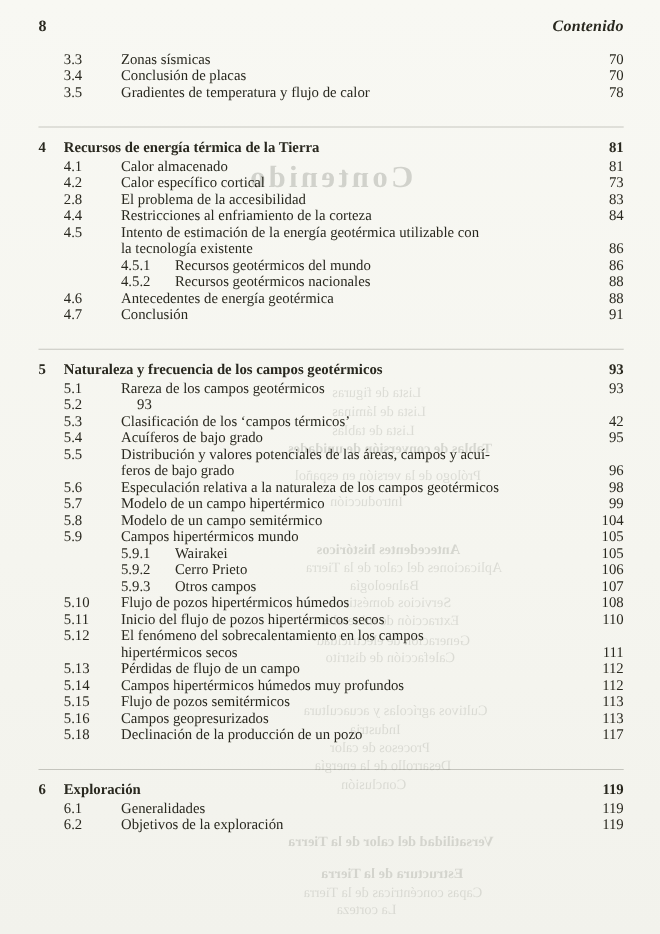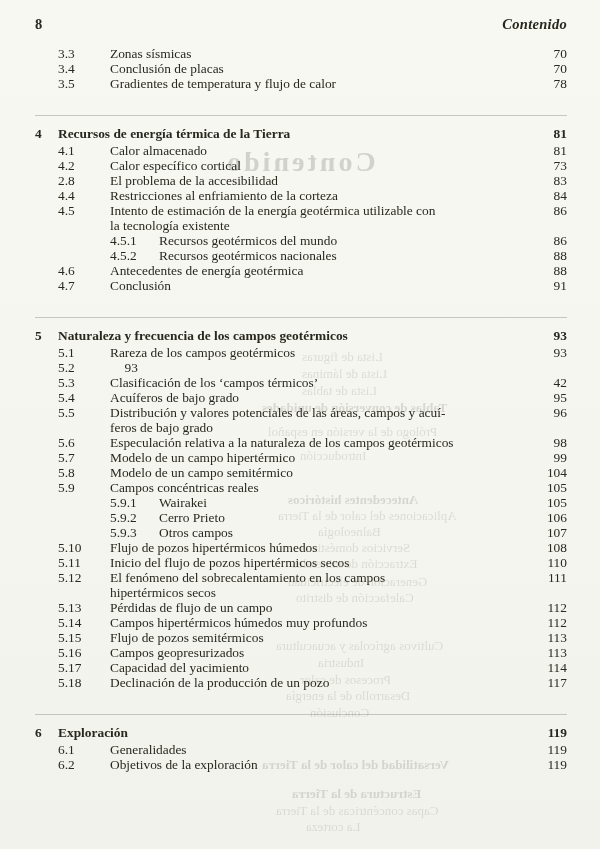--- a/index.html
+++ b/index.html
@@ -27,21 +27,21 @@
     position: absolute; transform: scaleX(-1);
     font-size: 13px; color: #4c4f44; opacity: 0.15; white-space: nowrap;
   }
   .ghost-line.gb { font-weight: 700; opacity: 0.18; }
   
   .content { position: relative; z-index: 1; padding: 16px 33px 0 35px; }
   .pagehead { display: flex; justify-content: space-between; align-items: baseline; font-size: 14.5px; }
   .folio { font-weight: 700; }
   .running { font-style: italic; font-weight: 600; letter-spacing: 0.3px; }
   .toc { margin-top: 13px; font-size: 13.4px; line-height: 15px; }
-  .row { display: flex; }
+  .row { display: flex; align-items: flex-end; }
   .row .num { flex: none; align-self: flex-start; }
   .row .title { flex: 1 1 auto; white-space: pre-line; padding-right: 8px; }
   .row .pg { flex: none; min-width: 28px; text-align: right; }
   .level0 .num { width: 23px; }
   .level1 { padding-left: 23px; }
   .level1 .num { width: 52px; }
   .level2 { padding-left: 75px; font-family: Liberation Serif, serif; }
   .level2 .num { width: 49px; }
   .chapter { font-weight: 700; margin-bottom: 2px; }
   .rule { border-top: 1px solid rgba(75, 75, 66, 0.28); margin: 24px 0 10px; }
@@ -192,21 +192,21 @@
           <span class="title">Modelo de un campo hipertérmico</span>
           <span class="pg">99</span>
         </div>
         <div class="row level1">
           <span class="num">5.8</span>
           <span class="title">Modelo de un campo semitérmico</span>
           <span class="pg">104</span>
         </div>
         <div class="row level1">
           <span class="num">5.9</span>
-          <span class="title">Campos concéntricas reales</span>
+          <span class="title">Campos hipertérmicos mundo</span>
           <span class="pg">105</span>
         </div>
         <div class="row level2">
           <span class="num">5.9.1</span>
           <span class="title">Wairakei</span>
           <span class="pg">105</span>
         </div>
         <div class="row level2">
           <span class="num">5.9.2</span>
           <span class="title">Cerro Prieto</span>
@@ -245,25 +245,20 @@
         </div>
         <div class="row level1">
           <span class="num">5.15</span>
           <span class="title">Flujo de pozos semitérmicos</span>
           <span class="pg">113</span>
         </div>
         <div class="row level1">
           <span class="num">5.16</span>
           <span class="title">Campos geopresurizados</span>
           <span class="pg">113</span>
-        </div>
-        <div class="row level1">
-          <span class="num">5.17</span>
-          <span class="title">Capacidad del yacimiento</span>
-          <span class="pg">114</span>
         </div>
         <div class="row level1">
           <span class="num">5.18</span>
           <span class="title">Declinación de la producción de un pozo</span>
           <span class="pg">117</span>
         </div>
         <div class="rule"></div>
         <div class="row level0 chapter">
           <span class="num">6</span>
           <span class="title">Exploración</span>

